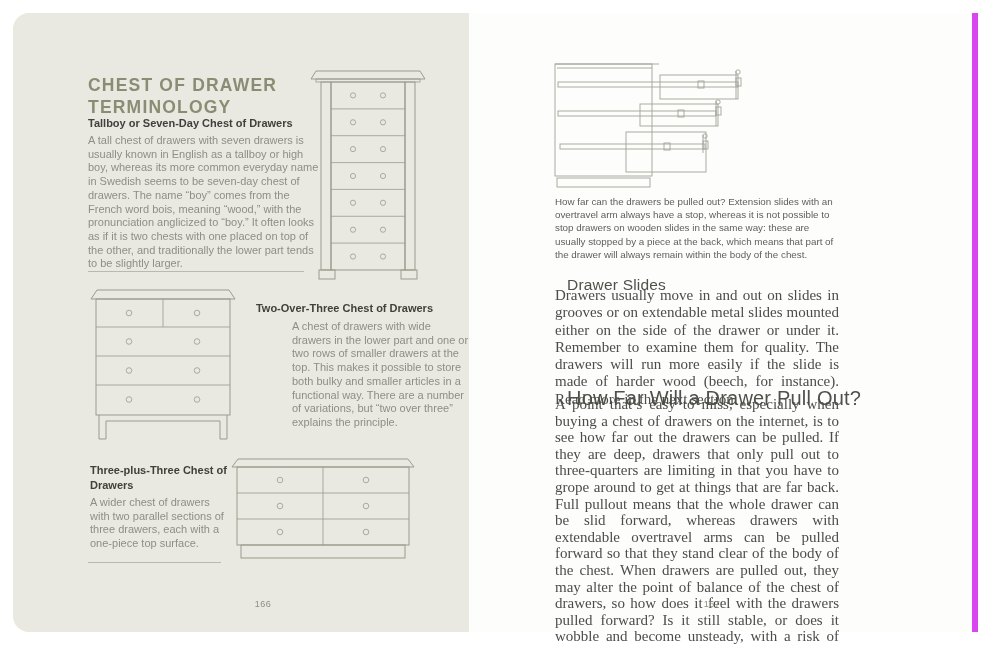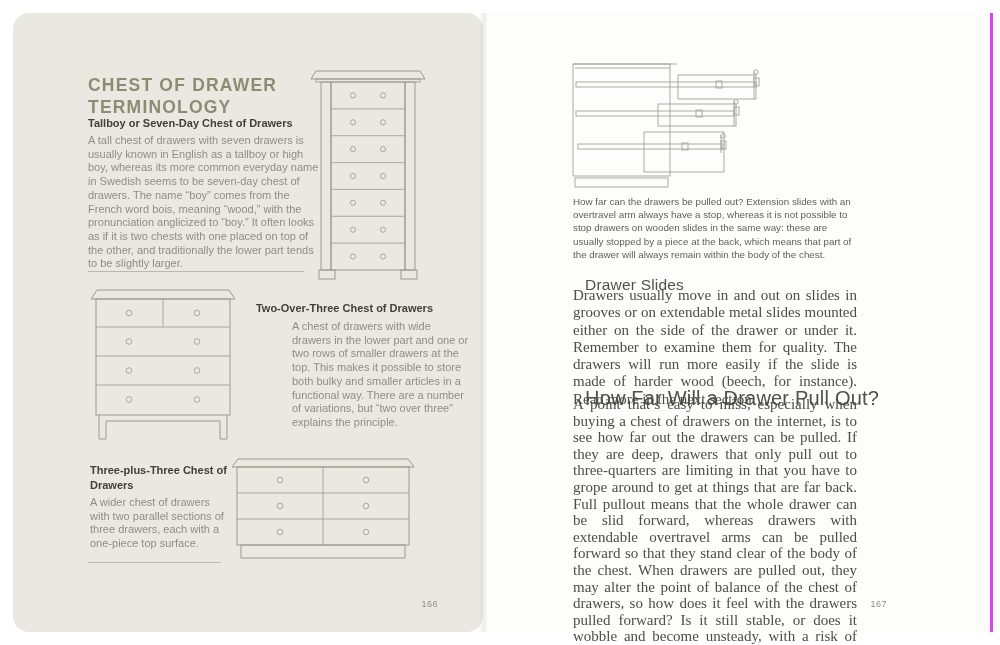--- a/index.html
+++ b/index.html
@@ -2,42 +2,42 @@
 <html><head>
 <meta charset="utf-8">
 <style>
   html,body{margin:0;padding:0;}
   body{
     width:1000px;height:645px;position:relative;background:#ffffff;
     font-family:"Liberation Sans",sans-serif;overflow:hidden;
   }
   .page{position:absolute;top:13px;height:619px;}
   .page-left{left:13px;width:470px;background:#e9e8e1;border-radius:16px;}
-  .page-right{left:487px;width:503px;background:#fdfdfc;border-right:3px solid #d946ef;}
+  .page-right{left:469px;width:503px;background:#fdfdfc;border-right:6px solid #d946ef;}
   .gutter{position:absolute;top:13px;left:479px;width:10px;height:619px;
     background:linear-gradient(to right,rgba(0,0,0,0) 0%,rgba(90,90,80,0.10) 45%,rgba(120,120,110,0.12) 55%,rgba(0,0,0,0) 100%);}
 
   
   .title{position:absolute;left:75px;top:49px;font-size:17.5px;font-weight:bold;
     letter-spacing:1.2px;line-height:22px;color:#8c8c74;}
   .title span{display:block;}
   .subhead{position:absolute;font-size:11px;font-weight:bold;color:#41413c;line-height:15px;}
   .sub1{left:75px;top:103px;width:240px;}
   .sub2{left:235px;top:288px;width:185px;text-align:right;}
   .sub3{left:77px;top:450px;width:150px;}
   .lbody{position:absolute;font-size:11px;line-height:13.7px;color:#8e8e87;}
   .p1{left:75px;top:121px;width:236px;}
   .p2{left:235px;top:307px;width:180px;margin-left:44px;}
   .p3{left:77px;top:483px;width:142px;}
   .divider{position:absolute;border-top:1px solid #b9b9ac;height:0;}
   .div1{left:75px;top:258px;width:216px;}
   .div2{left:75px;top:549px;width:133px;}
   .illus{position:absolute;}
   .illus svg{display:block;}
-  .pagenum{position:absolute;font-size:9px;color:#8e8e86;letter-spacing:0.5px;text-align:right;}
+  .pagenum{position:absolute;font-size:9px;color:#8e8e86;letter-spacing:0.5px;text-align:center;}
   .pn-left{left:75px;top:586px;width:350px;}
   .pn-right{left:86px;top:586px;width:314px;}
 
   
   .caption{position:absolute;left:86px;top:182px;width:280px;font-size:9.8px;
     line-height:13.2px;color:#5e5e58;}
   .rhead{position:absolute;font-weight:normal;color:#50504a;margin:12px;letter-spacing:0.2px;}
   .rh1{left:86px;top:251px;font-size:15.5px;}
   .rh2{left:86px;top:362px;font-size:20px;}
   .rbody{position:absolute;font-family:"Liberation Serif",serif;font-size:15px;

